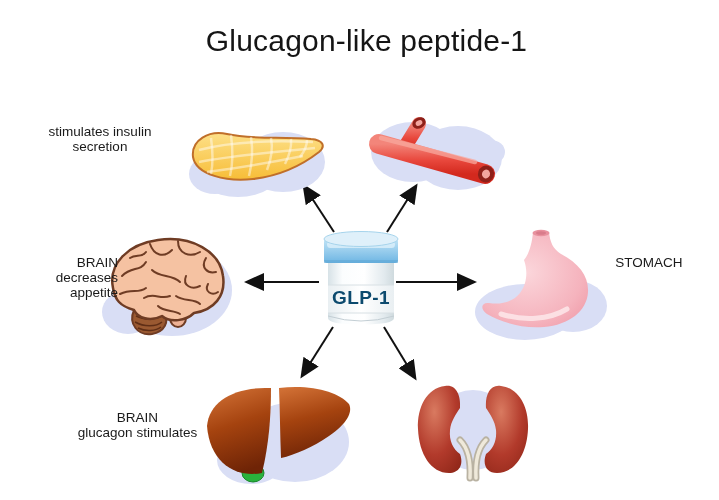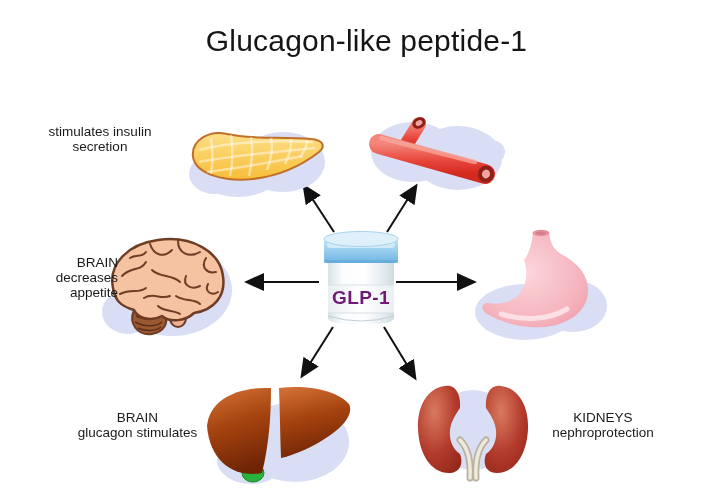--- a/index.html
+++ b/index.html
@@ -12,21 +12,21 @@
     font-size:30px;font-weight:400;color:#151515;margin:0;letter-spacing:.2px;padding-left:7px;
   }
   .organ{position:absolute;margin:0;padding:0;}
   .label{
     position:absolute;text-align:center;font-size:13.5px;line-height:15px;color:#1a1a1a;
   }
   .label .desc{white-space:pre-line;}
   .vial{position:absolute;left:321px;top:230px;width:80px;height:96px;}
   .vial-label{
     position:absolute;top:57px;left:0;width:100%;text-align:center;
-    font-size:19px;font-weight:700;color:#701a75;letter-spacing:.4px;
+    font-size:19px;font-weight:700;color:#0c4a6e;letter-spacing:.4px;
   }
   .arrows{position:absolute;left:0;top:0;pointer-events:none;}
   svg{display:block;}
 </style>
 </head>
 <body>
 
 <div class="canvas">
 
   <h1 class="title">Glucagon-like peptide-1</h1>
@@ -233,25 +233,22 @@
   </div>
 
 
   <div class="label" style="left:6px;top:255px;width:112px;text-align:right;">
     <div class="name">BRAIN</div>
     <div class="desc">decreases
 appetite</div>
   </div>
 
   <div class="label" style="left:590px;top:255px;width:118px;">
+    <div class="name">STOMACH</div>
   </div>
 
   <div class="label" style="left:40px;top:410px;width:195px;">
     <div class="name">BRAIN</div>
     <div class="desc">glucagon stimulates</div>
   </div>
 
-  <div class="label" style="left:518px;top:410px;width:170px;">
-    <div class="name">KIDNEYS</div>
-    <div class="desc">nephroprotection</div>
-  </div>
 
 </div>
 
 </body></html>

